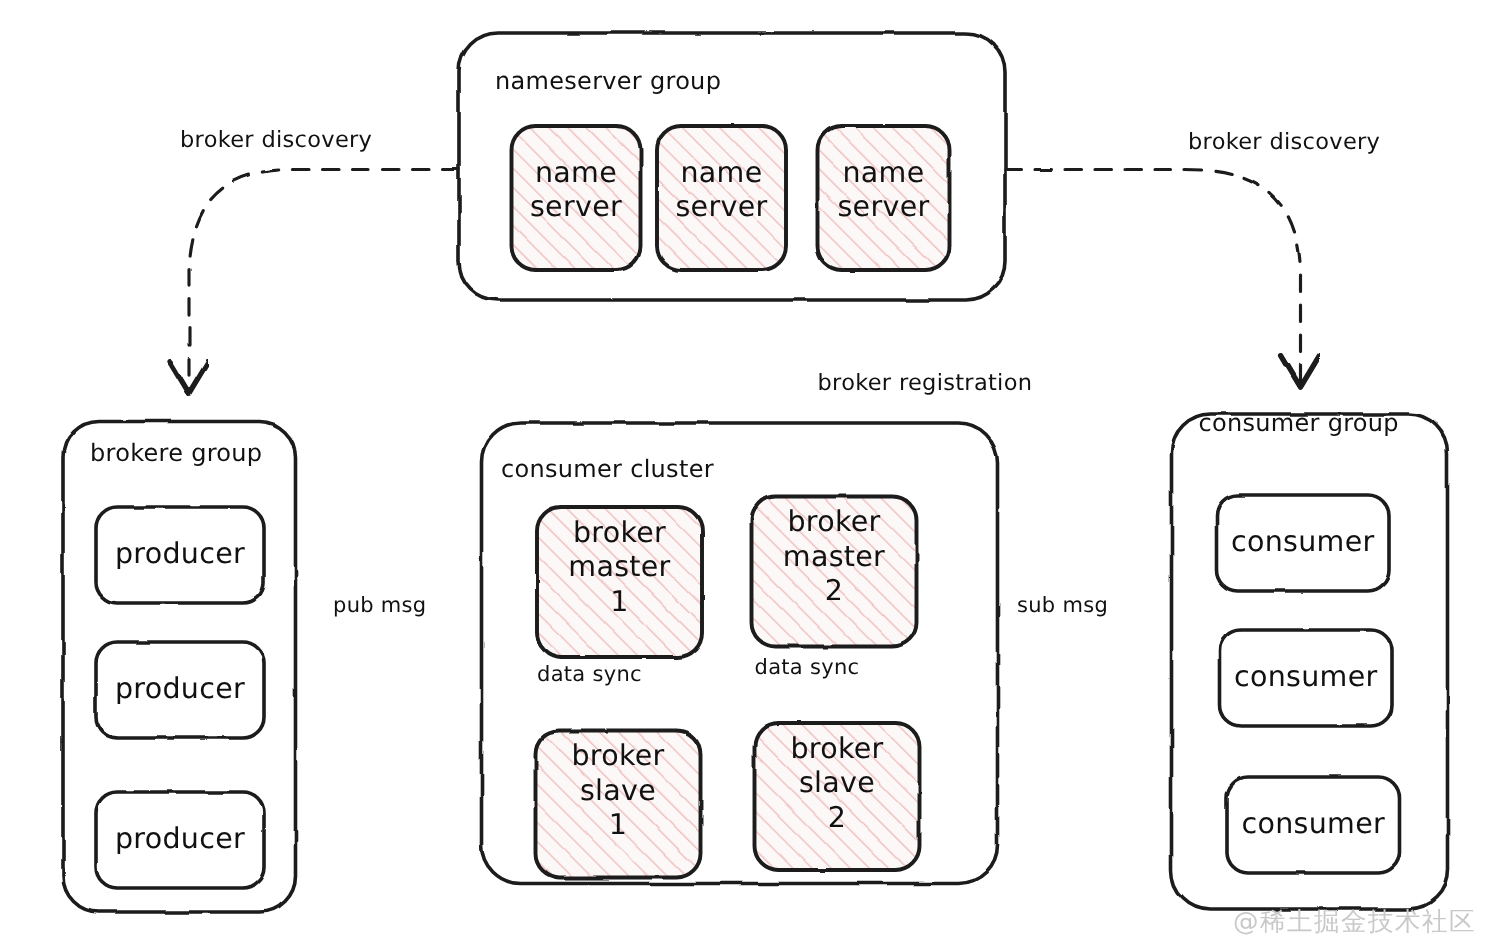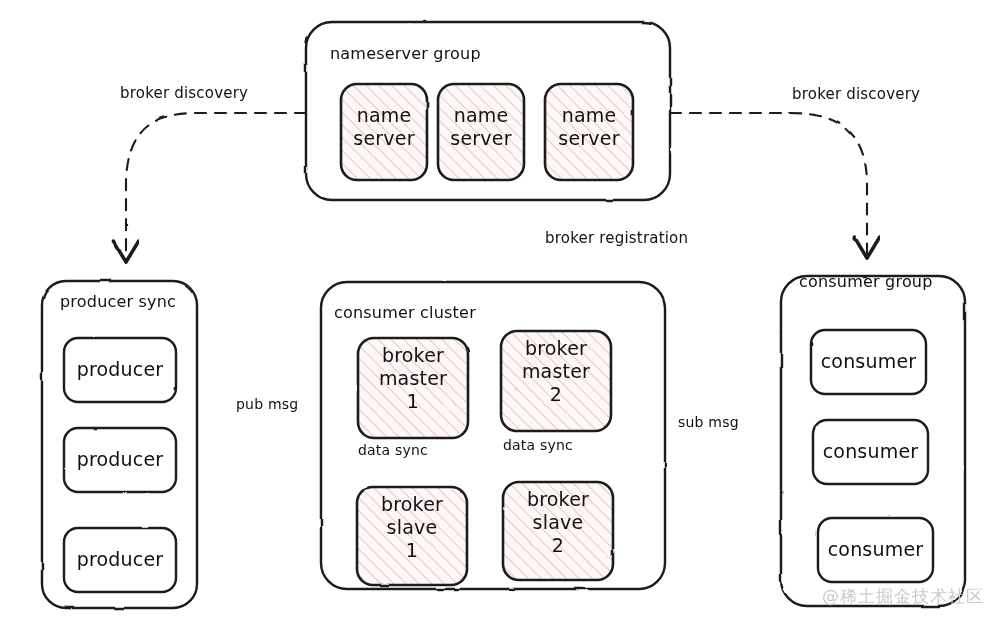--- a/index.html
+++ b/index.html
@@ -125,21 +125,21 @@
   <path d="M670,113 L790,113 C840,113 866,133 867,182 L867,256" fill="none" stroke="#1a1a1a" stroke-width="2.1" stroke-dasharray="11 9" stroke-linecap="round" marker-end="url(#arrowOpen)" filter="url(#rough)"></path>
 
   <path d="M494,282 L494,205" fill="none" stroke="#1a1a1a" stroke-width="2.1" stroke-dasharray="11 9" stroke-linecap="round" marker-end="url(#arrowOpen)" filter="url(#rough)"></path>
 
   <path d="M200,434 L315,434" fill="none" stroke="#1a1a1a" stroke-width="2.1" marker-end="url(#arrowOpen)" filter="url(#rough2)"></path>
 
   <path d="M668,434 L777,434" fill="none" stroke="#1a1a1a" stroke-width="2.1" marker-end="url(#arrowOpen)" filter="url(#rough2)"></path>
 </svg>
 
 <div class="lbl group-title" style="left:330px; top:44px;text-align:center;">nameserver group</div>
-<div class="lbl group-title" style="left:60px; top:292px;">producer sync</div>
+<div class="lbl group-title" style="left:60px; top:292px;">brokere group</div>
 <div class="lbl group-title" style="left:334px; top:303px;">consumer cluster</div>
 <div class="lbl group-title" style="left:799px; top:272px;">consumer group</div>
 
 <div class="lbl node-text" style="left:341px; top:104px; width:86px;"><span>name</span><br><span>server</span></div>
 <div class="lbl node-text" style="left:438px; top:104px; width:86px;"><span>name</span><br><span>server</span></div>
 <div class="lbl node-text" style="left:545px; top:104px; width:88px;"><span>name</span><br><span>server</span></div>
 
 <div class="lbl node-text" style="left:64px; top:358px; width:112px;">producer</div>
 <div class="lbl node-text" style="left:64px; top:448px; width:112px;">producer</div>
 <div class="lbl node-text" style="left:64px; top:548px; width:112px;">producer</div>
@@ -148,19 +148,19 @@
 <div class="lbl node-text" style="left:501px; top:337px; width:110px;"><span>broker</span><br><span>master</span><br><span>2</span></div>
 <div class="lbl node-text" style="left:357px; top:493px; width:110px;"><span>broker</span><br><span>slave</span><br><span>1</span></div>
 <div class="lbl node-text" style="left:503px; top:488px; width:110px;"><span>broker</span><br><span>slave</span><br><span>2</span></div>
 
 <div class="lbl node-text" style="left:811px; top:350px; width:115px;">consumer</div>
 <div class="lbl node-text" style="left:813px; top:440px; width:115px;">consumer</div>
 <div class="lbl node-text" style="left:818px; top:538px; width:115px;">consumer</div>
 
 <div class="lbl edge-label" style="left:90px; top:84px;">broker discovery</div>
 <div class="lbl edge-label" style="left:762px; top:85px;">broker discovery</div>
-<div class="lbl edge-label" style="left:515px; top:229px;text-align:center;">broker registration</div>
-<div class="lbl small-edge-label" style="left:222px; top:396px;margin-left:14px;">pub msg</div>
-<div class="lbl small-edge-label" style="left:678px; top:396px;margin-top:18px;">sub msg</div>
+<div class="lbl edge-label" style="left:515px; top:246px;text-align:center;">broker registration</div>
+<div class="lbl small-edge-label" style="left:222px; top:396px;">pub msg</div>
+<div class="lbl small-edge-label" style="left:678px; top:396px;">sub msg</div>
 <div class="lbl small-edge-label" style="left:358px; top:442px;">data sync</div>
 <div class="lbl small-edge-label" style="left:503px; top:437px;">data sync</div>
 
-<div class="watermark" style="left:822px; top:585px;text-align:right;">@稀土掘金技术社区</div>
+<div class="watermark" style="left:822px; top:603px;text-align:right;">@稀土掘金技术社区</div>
 
 </body></html>

